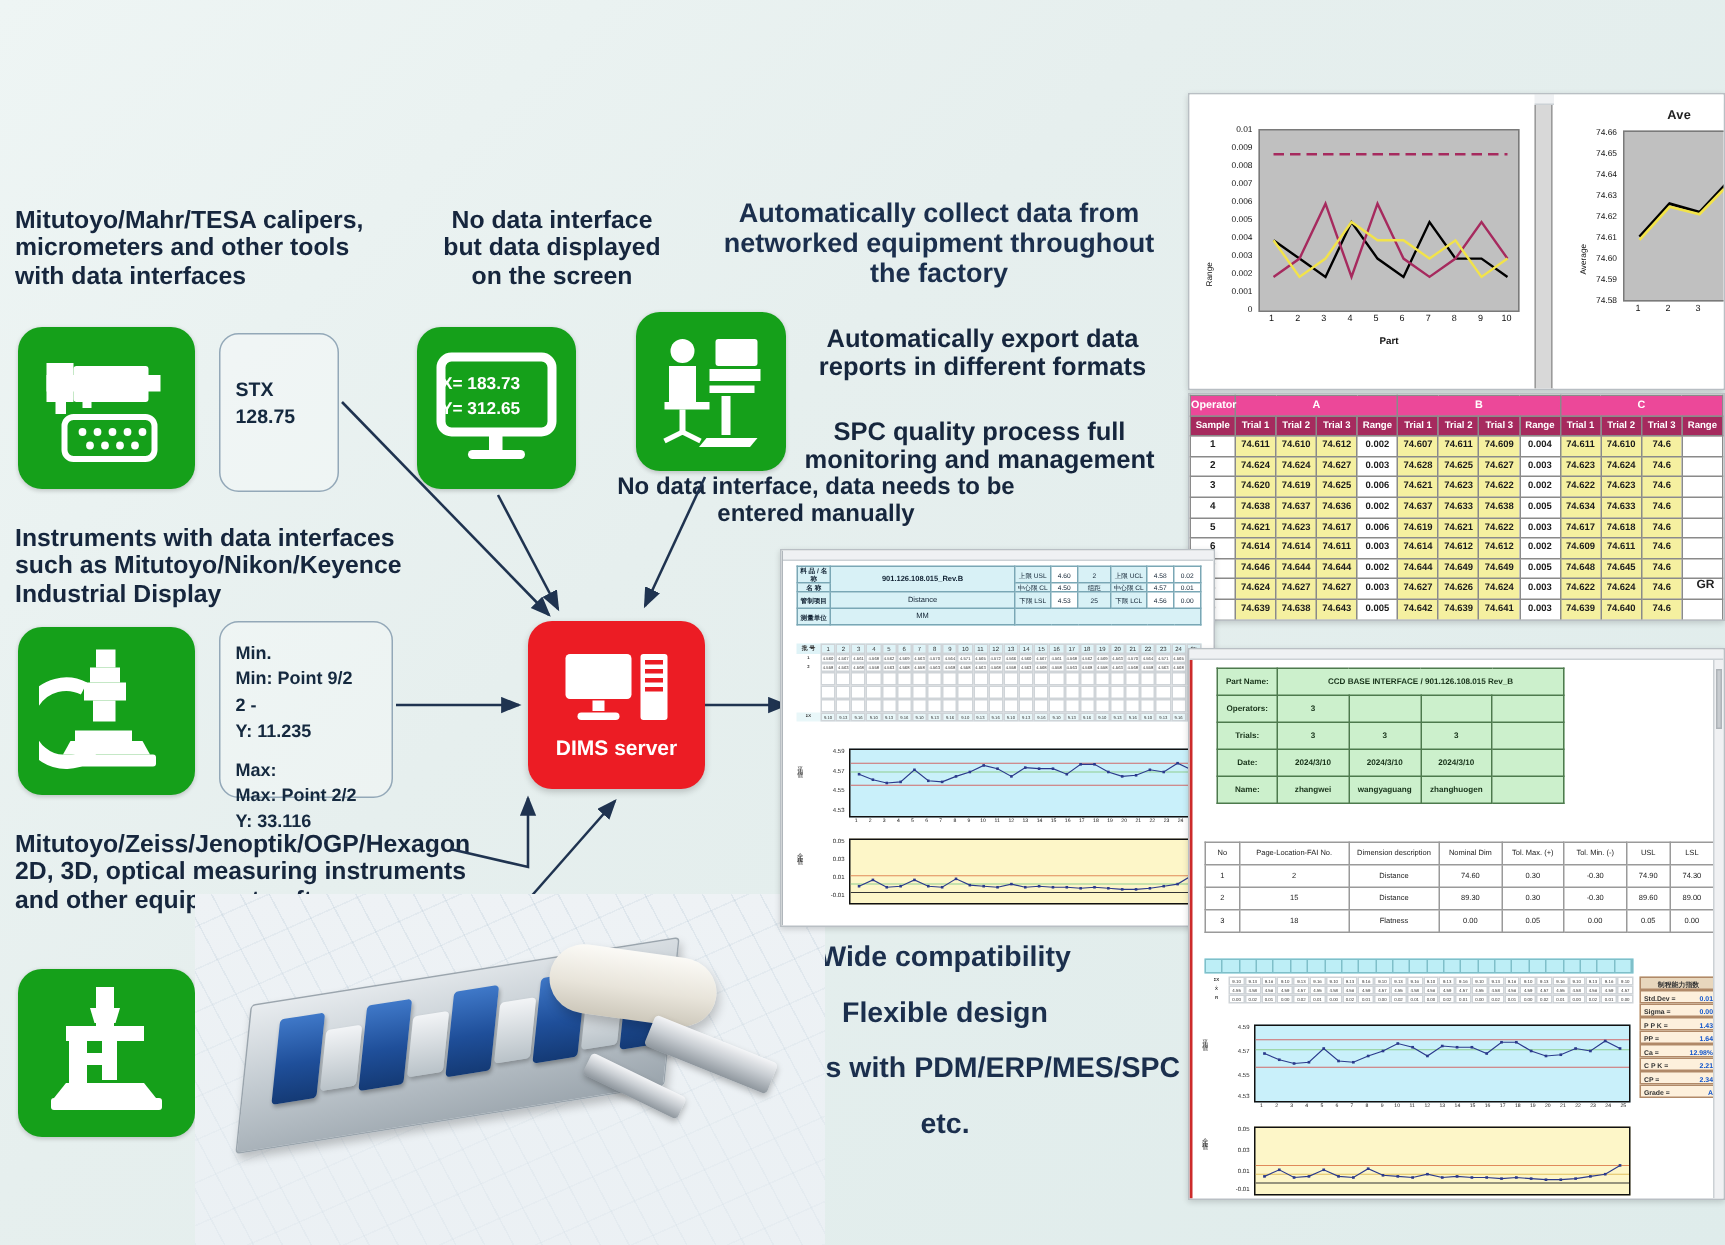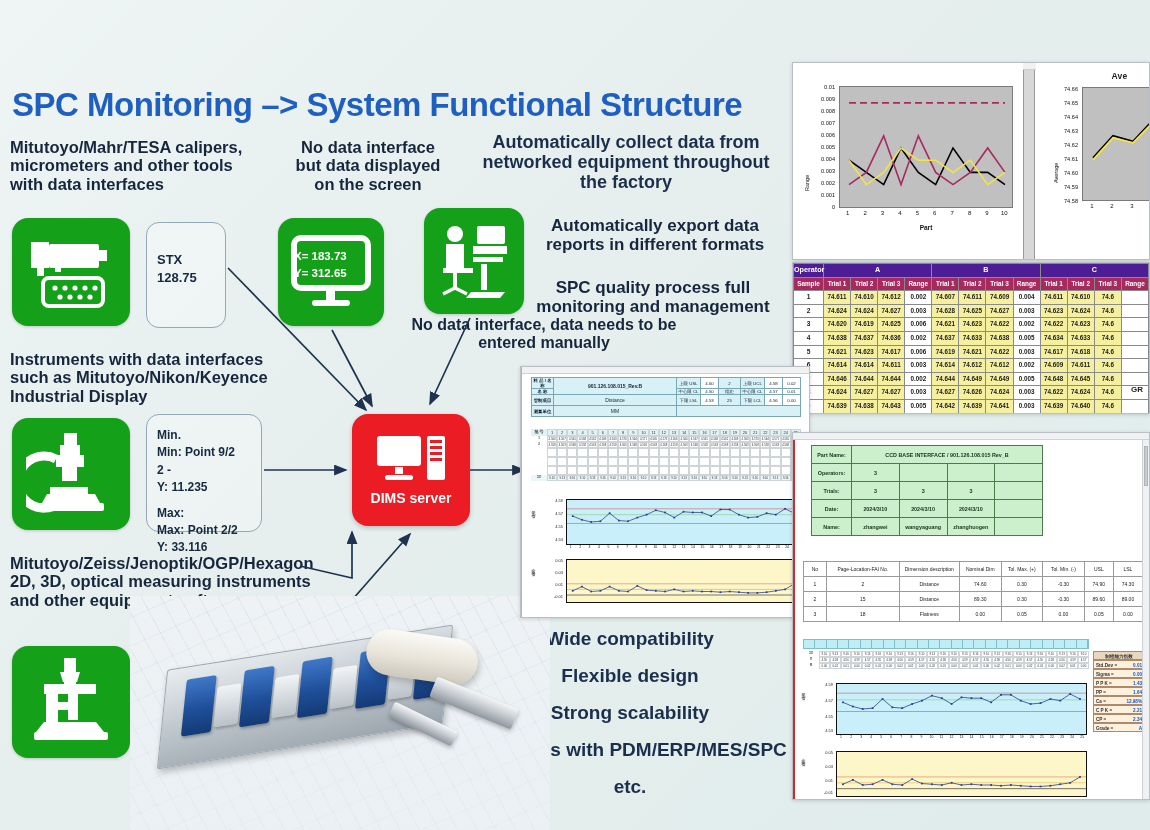--- a/index.html
+++ b/index.html
@@ -93,21 +93,21 @@
   .ax-y { position:absolute; font-size:5.6px; color:#111; text-align:right; white-space:nowrap; }
   .ax-x { position:absolute; font-size:6px; color:#111; text-align:center; }
   .ax-lbl { position:absolute; font-size:6.5px; color:#111; font-weight:bold; text-align:center; width:100%; }
   .ylab-rot { position:absolute; font-size:5.5px; color:#111; transform: rotate(-90deg); transform-origin: left top; white-space:nowrap;}
   .vsep { position:absolute; background:#d8d8d8; border-left:1px solid #9a9a9a; border-right:1px solid #9a9a9a; }
 
   .gage-table { left:792px; top:262px; width:358px; height:152px; background:#fff; }
   table.gt { border-collapse:collapse; font-size:6.6px; font-family:"Liberation Sans",sans-serif; table-layout:fixed; }
   table.gt td, table.gt th { border:1px solid #8a8a8a; padding:0; text-align:center; height:12.6px;
                              font-weight:bold; color:#1a1a1a; line-height:12.6px; }
-  .gt .hdr { background:#4c1d95; color:#fff; font-size:7.2px; }
+  .gt .hdr { background:#ec4899; color:#fff; font-size:7.2px; }
   .gt .sub { background:#a62a5e; color:#fff; font-size:6.4px; }
   .gt .samp { background:#fff; }
   .gt .val { background:#f5f0a0; font-size:6.3px; }
   .gt .rng { background:#fff; font-size:6.3px; }
   .grr { position:absolute; right:6px; bottom:19px; font-size:8px; font-weight:bold; color:#222; }
 
   .mid-doc { left: 520px; top: 366px; width: 290px; height: 252px; }
   .br-doc  { left: 792px; top: 432px; width: 358px; height: 368px; }
 
   .ccd { position:absolute; left:18px; top:12px; width:232px; }
@@ -143,35 +143,33 @@
   .sheet-hdr { position:absolute; left:0; top:0; right:0; height:7px; background:#eff1f3; border-bottom:1px solid #ccd1d5;}
   .scroll-v { position:absolute; right:0; top:7px; bottom:0; width:7px; background:#f0f1f3; border-left:1px solid #ccd1d5;}
   .scroll-v .thumb { position:absolute; left:1px; right:1px; top:6px; height:40px; background:#c8ccd0; border:1px solid #aeb3b8;}
   .red-edge { position:absolute; left:0; top:0; bottom:0; width:2px; background:#cc2b2b; }
 </style>
 </head>
 <body>
 
 <div id="stage">
 
-  <div class="title">SPC Monitoring –&gt; System Functional Structure</div>
 
   <div class="blurb t-calipers">Mitutoyo/Mahr/TESA calipers, micrometers and other tools with data interfaces</div>
   <div class="blurb t-nodata">No data interface but data displayed on the screen</div>
   <div class="blurb t-autocoll">Automatically collect data from networked equipment throughout the factory</div>
   <div class="blurb t-export">Automatically export data reports in different formats</div>
   <div class="blurb t-spcqual">SPC quality process full monitoring and management</div>
   <div class="blurb t-nodata2">No data interface, data needs to be entered manually</div>
   <div class="blurb t-instr">Instruments with data interfaces such as Mitutoyo/Nikon/Keyence Industrial Display</div>
   <div class="blurb t-optical">Mitutoyo/Zeiss/Jenoptik/OGP/Hexagon 2D, 3D, optical measuring instruments and other equipment software</div>
 
   <div class="feature">
     <div>Wide compatibility</div>
     <div>Flexible design</div>
-    <div>Strong scalability</div>
     <div>Seamless with PDM/ERP/MES/SPC etc.</div>
   </div>
 
   <div class="tile tile-caliper">
     <svg width="92" height="84" viewBox="0 0 92 84">
       <rect x="6" y="12" width="18" height="26" fill="#fff"></rect>
       <rect x="6" y="20" width="76" height="11" fill="#fff"></rect>
       <rect x="24" y="14" width="50" height="24" rx="2" fill="#fff"></rect>
       <rect x="12" y="30" width="7" height="16" fill="#fff"></rect>
       <rect x="30" y="30" width="6" height="12" fill="#fff"></rect>

